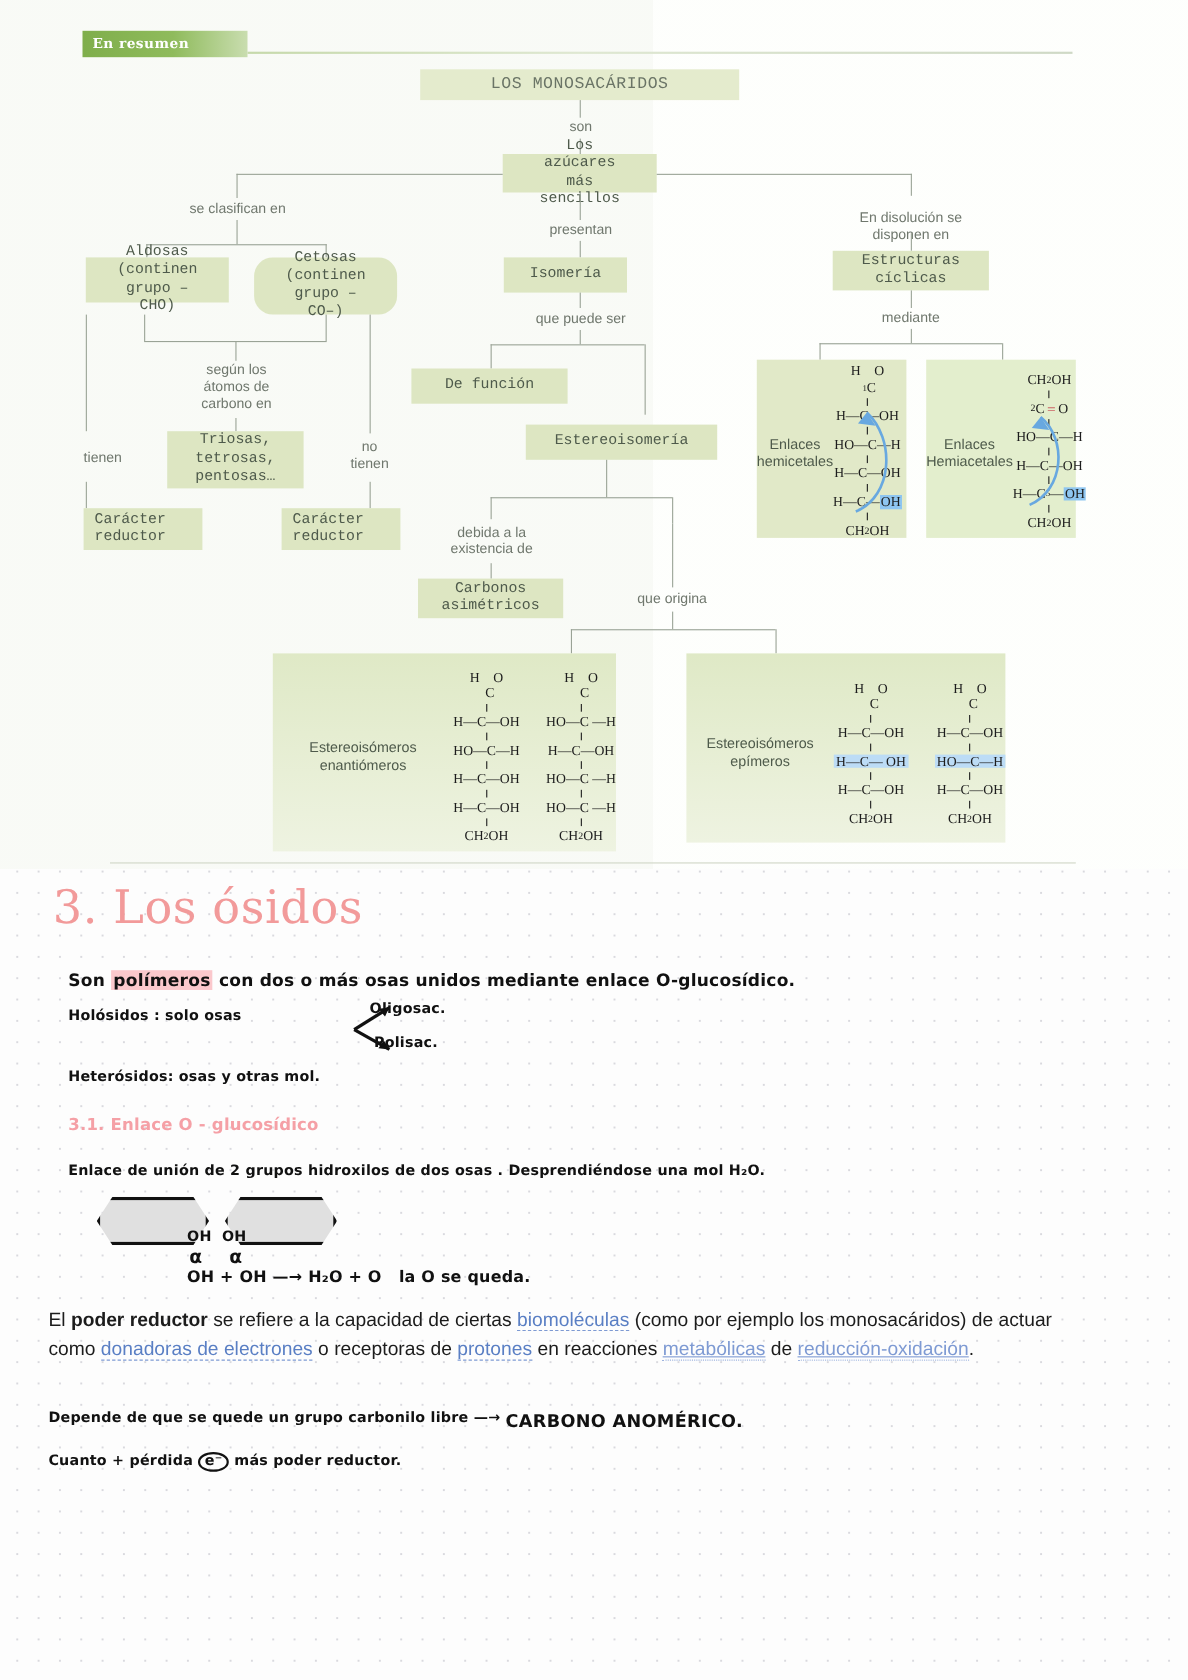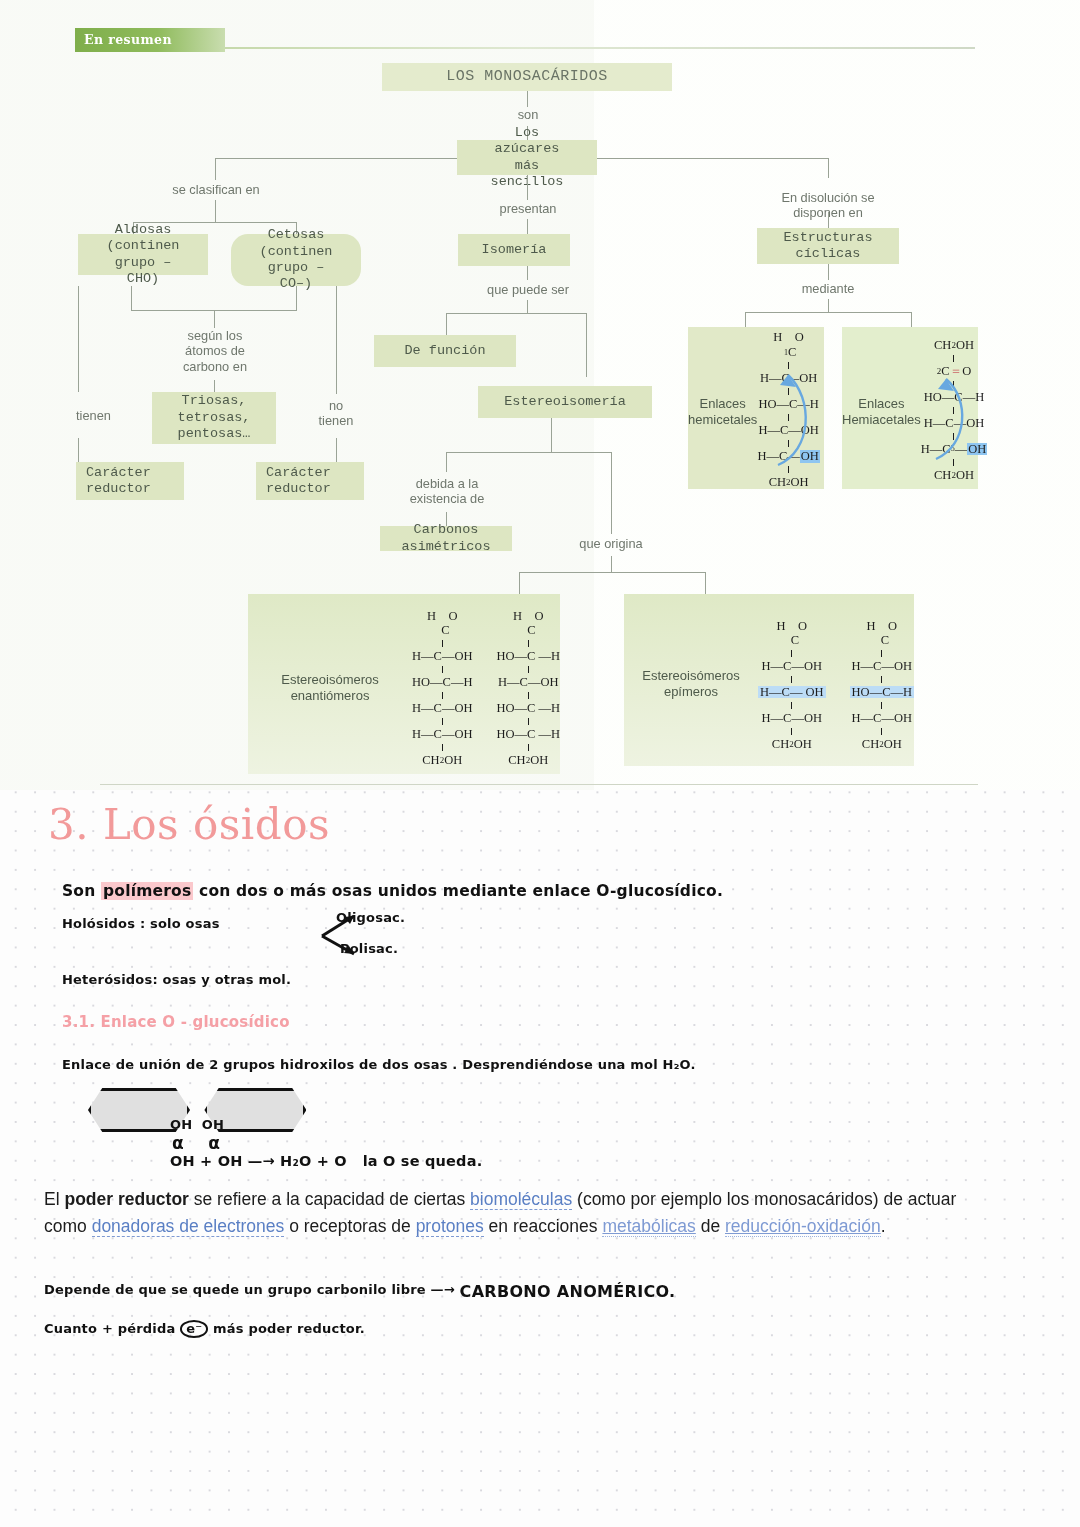--- a/index.html
+++ b/index.html
@@ -189,21 +189,21 @@
 
   <div class="node" style="left:374px;top:335px;width:142px;height:32px;">De función</div>
   <div class="node" style="left:478px;top:386px;width:174px;height:32px;">Estereoisomería</div>
 
   <div class="ln v" style="left:551px;top:418px;height:34px;"></div>
   <div class="ln h" style="left:446px;top:452px;width:165px;"></div>
   <div class="ln v" style="left:446px;top:452px;height:20px;"></div>
   <div class="lbl" style="left:392px;top:476px;width:110px;">debida a la
 existencia de</div>
   <div class="ln v" style="left:446px;top:512px;height:14px;"></div>
-  <div class="node" style="left:380px;top:526px;width:132px;height:25px;">Carbonos
+  <div class="node" style="left:380px;top:526px;width:132px;height:36px;">Carbonos
 asimétricos</div>
 
   <div class="ln v" style="left:611px;top:452px;height:24px;"></div>
   <div class="lbl" style="left:556px;top:536px;width:110px;">que origina</div>
   <div class="ln v" style="left:611px;top:476px;height:58px;"></div>
   <div class="ln v" style="left:611px;top:556px;height:16px;"></div>
   <div class="ln h" style="left:519px;top:572px;width:186px;"></div>
   <div class="ln v" style="left:519px;top:572px;height:22px;"></div>
   <div class="ln v" style="left:705px;top:572px;height:22px;"></div>
 

